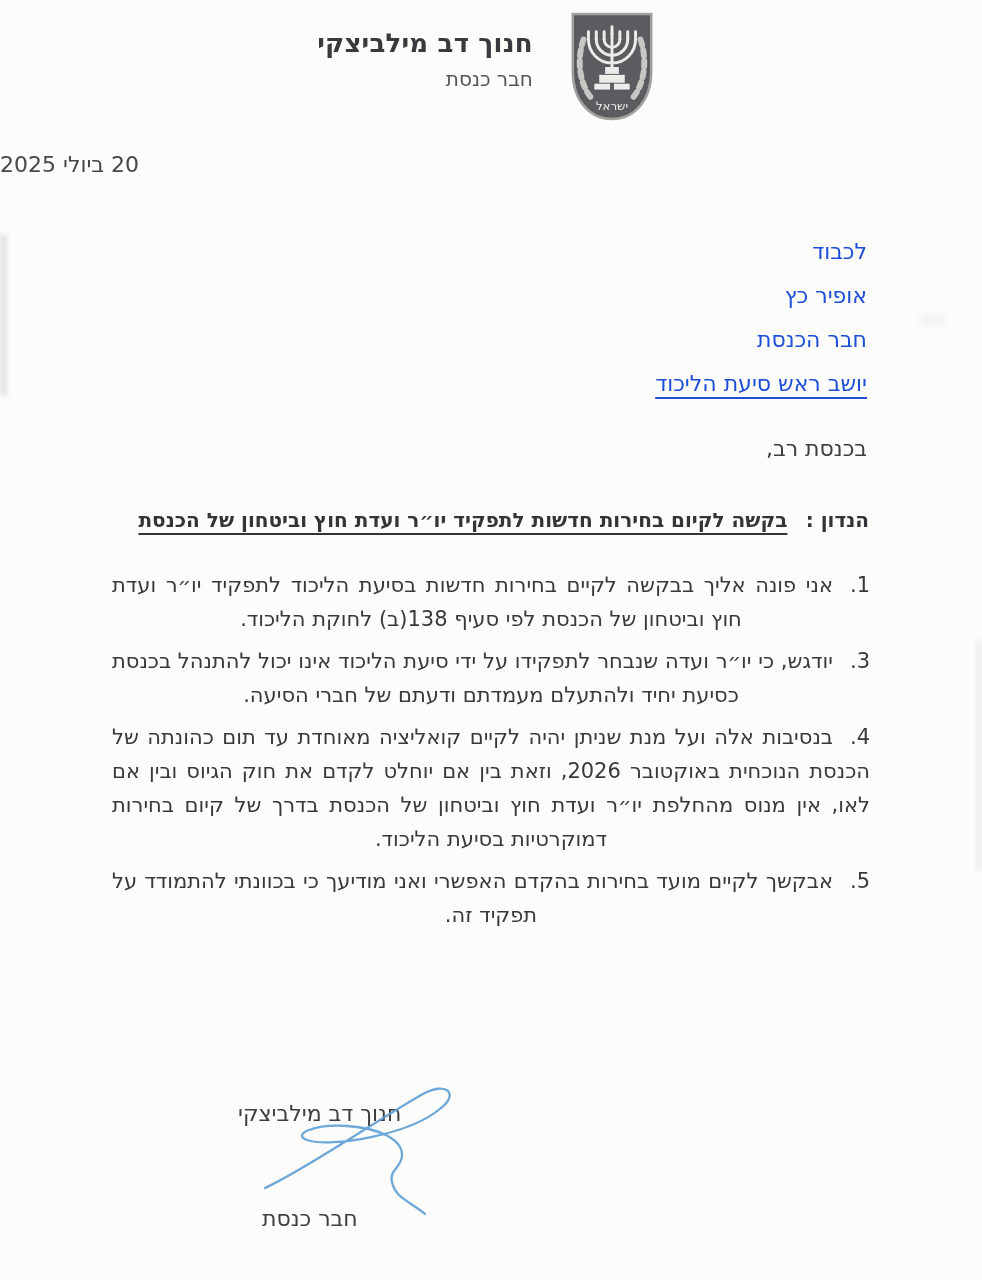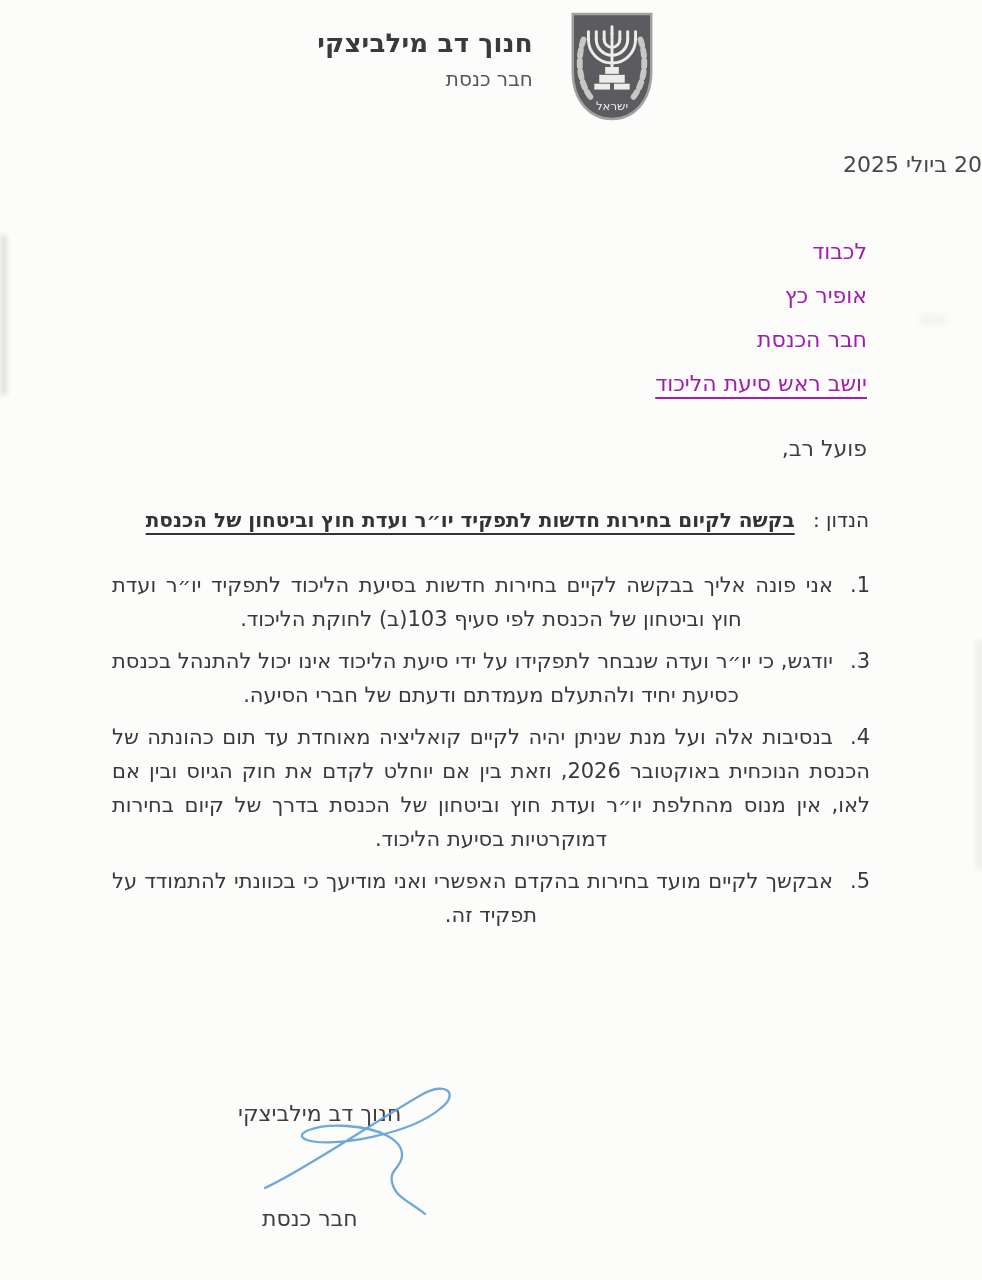--- a/index.html
+++ b/index.html
@@ -23,36 +23,36 @@
     position:absolute;top:8px;left:0;right:0;
     display:flex;justify-content:center;align-items:flex-start;gap:26px;
   }
   .emblem svg{display:block;filter:blur(.3px);opacity:.92;}
   .hdr-text{margin-top:20px;text-align:right;}
   .hdr-name{font-size:26px;font-weight:bold;color:#3a3a3e;letter-spacing:.2px;}
   .hdr-role{margin-top:9px;font-size:20px;color:#55555a;}
 
   .date{
     position:absolute;top:152px;left:0;right:0;
-    text-align:right;font-size:22px;color:#46464b;
+    text-align:left;font-size:22px;color:#46464b;
   }
 
   .recipient{
     position:absolute;top:230px;right:115px;
-    text-align:right;font-size:22px;line-height:44px;color:#a21caf;
+    text-align:right;font-size:22px;line-height:44px;color:#1d4ed8;
   }
   .u{text-decoration:underline;text-underline-offset:6px;text-decoration-thickness:1.5px;margin-left:20px;}
 
   .greeting{position:absolute;top:436px;right:115px;font-size:22px;}
 
   .subject{
     position:absolute;top:508px;right:113px;left:80px;
     font-size:20px;white-space:nowrap;text-align:right;color:#333338;
   }
-  .subj-label{font-weight:normal;}
+  .subj-label{font-weight:bold;}
   .subj-text{
     font-weight:bold;margin-right:12px;
     text-decoration:underline;text-underline-offset:6px;text-decoration-thickness:2px;
   }
 
   .list{position:absolute;top:568px;right:112px;left:112px;}
   .item{
     margin:0 0 8px 0;
     font-size:21px;line-height:34px;color:#38383d;
     text-align:justify;text-align-last:center;
@@ -112,30 +112,30 @@
 
   <div class="date">20 ביולי 2025</div>
 
   <div class="recipient">
     <div>לכבוד</div>
     <div>אופיר כץ</div>
     <div>חבר הכנסת</div>
     <div class="u">יושב ראש סיעת הליכוד</div>
   </div>
 
-  <div class="greeting">פועל רב,</div>
+  <div class="greeting">בכנסת רב,</div>
 
   <div class="subject">
     <span class="subj-label">הנדון :</span>
     <span class="subj-text">בקשה לקיום בחירות חדשות לתפקיד יו״ר ועדת חוץ וביטחון של הכנסת</span>
   </div>
 
   <div class="list">
     <p class="item">
-      <span class="num">1.</span><span>אני פונה אליך בבקשה לקיים בחירות חדשות בסיעת הליכוד לתפקיד יו״ר ועדת חוץ וביטחון של הכנסת לפי סעיף 103(ב) לחוקת הליכוד.</span>
+      <span class="num">1.</span><span>אני פונה אליך בבקשה לקיים בחירות חדשות בסיעת הליכוד לתפקיד יו״ר ועדת חוץ וביטחון של הכנסת לפי סעיף 138(ב) לחוקת הליכוד.</span>
     </p>
     <p class="item">
       <span class="num">3.</span><span>יודגש, כי יו״ר ועדה שנבחר לתפקידו על ידי סיעת הליכוד אינו יכול להתנהל בכנסת כסיעת יחיד ולהתעלם מעמדתם ודעתם של חברי הסיעה.</span>
     </p>
     <p class="item">
       <span class="num">4.</span><span>בנסיבות אלה ועל מנת שניתן יהיה לקיים קואליציה מאוחדת עד תום כהונתה של הכנסת הנוכחית באוקטובר 2026, וזאת בין אם יוחלט לקדם את חוק הגיוס ובין אם לאו, אין מנוס מהחלפת יו״ר ועדת חוץ וביטחון של הכנסת בדרך של קיום בחירות דמוקרטיות בסיעת הליכוד.</span>
     </p>
     <p class="item">
       <span class="num">5.</span><span>אבקשך לקיים מועד בחירות בהקדם האפשרי ואני מודיעך כי בכוונתי להתמודד על תפקיד זה.</span>
     </p>

